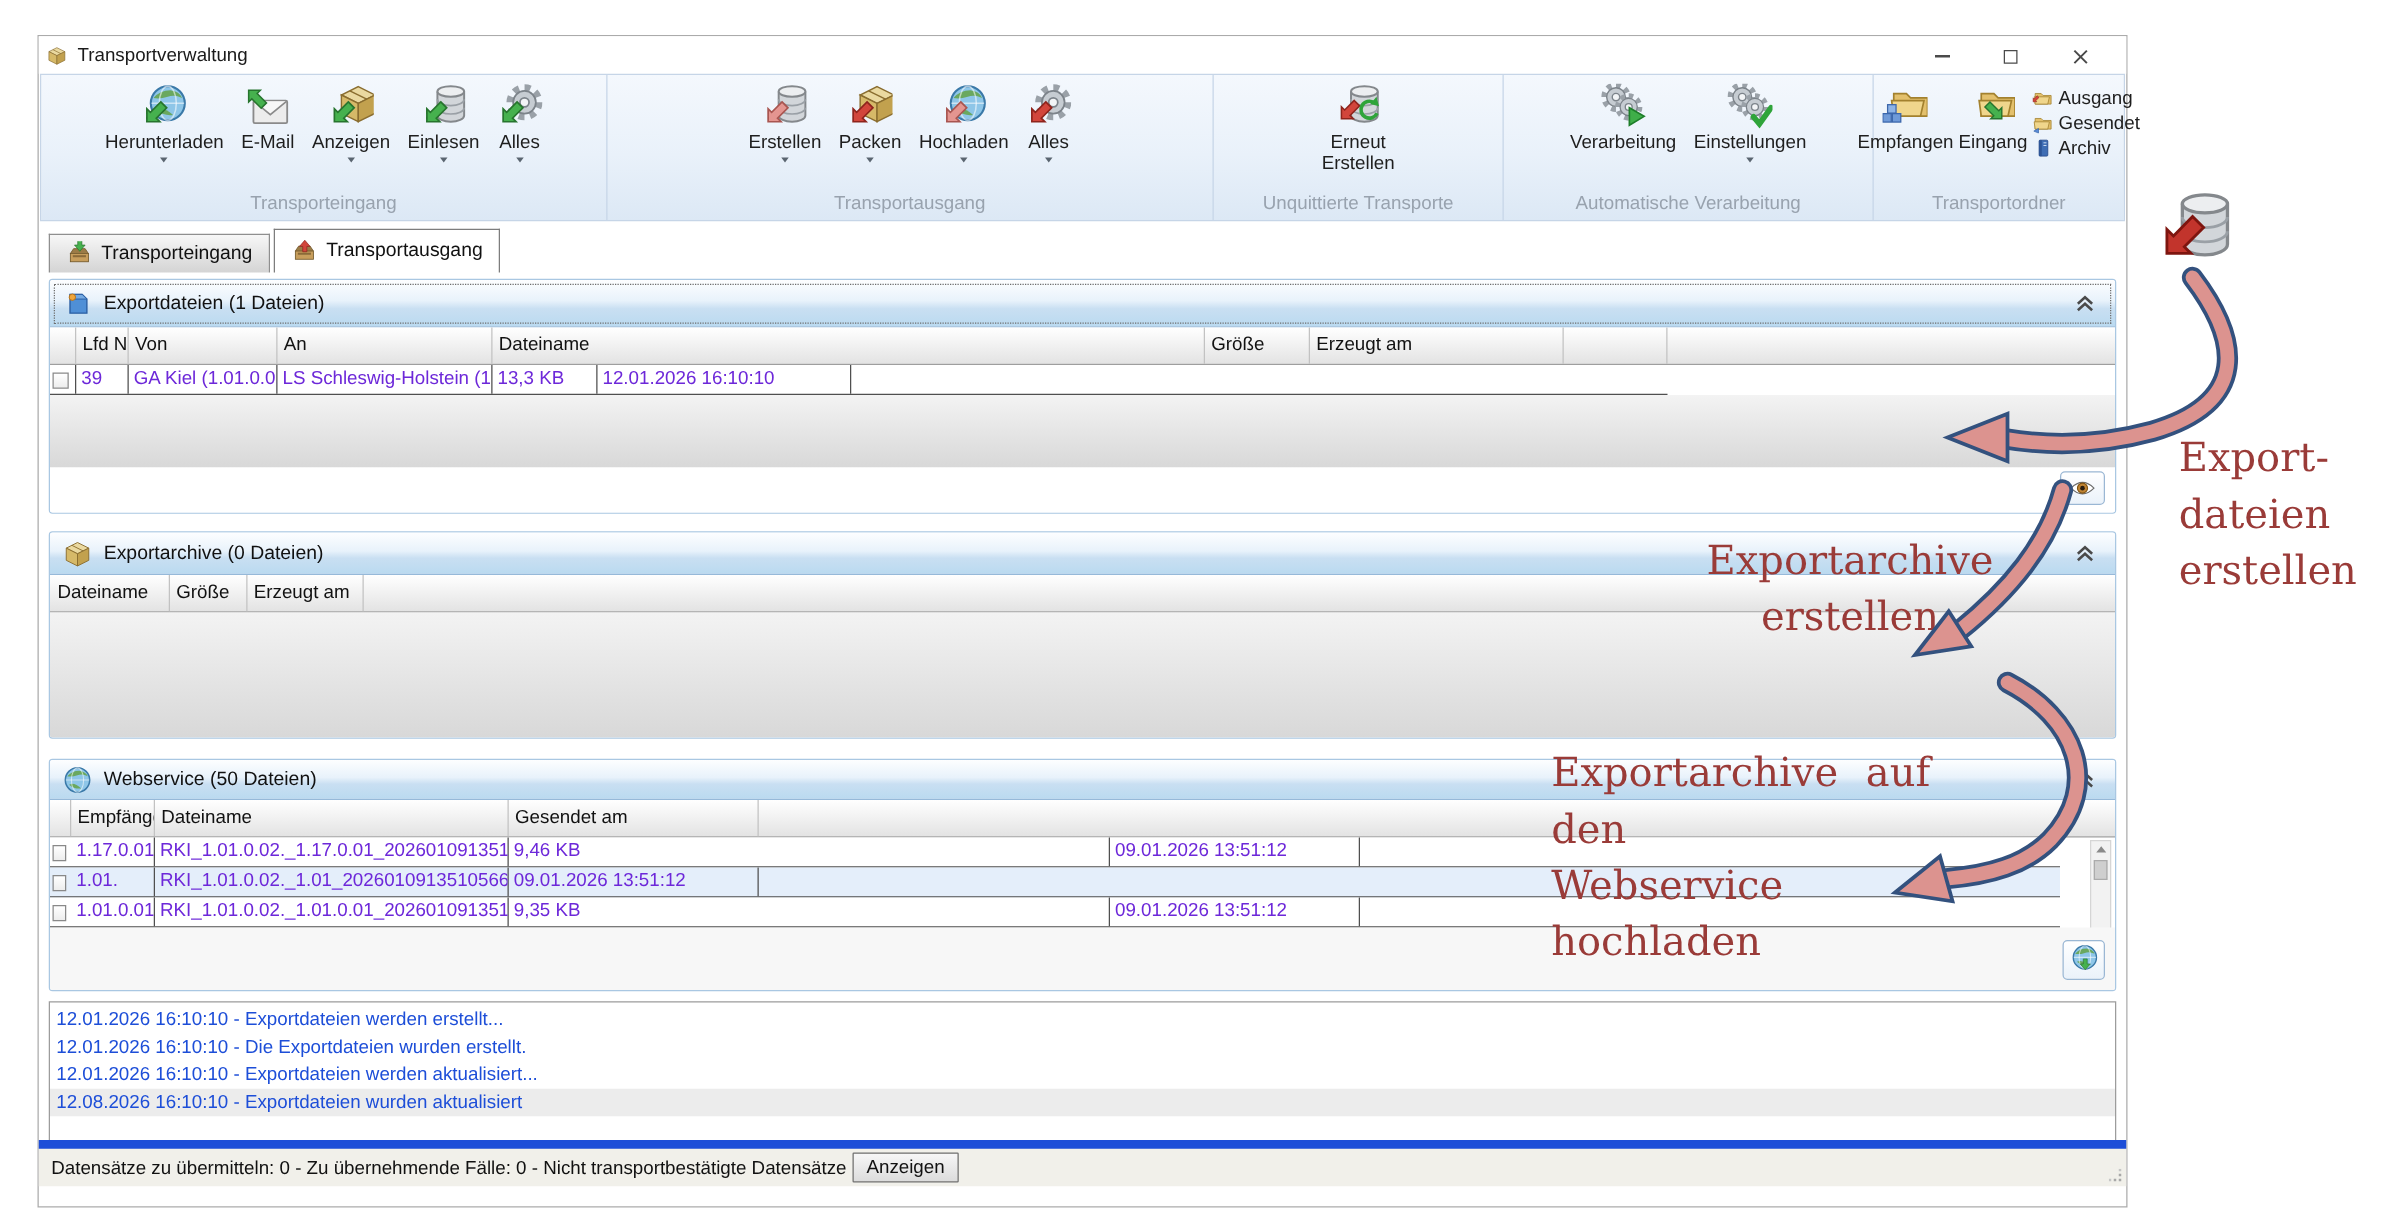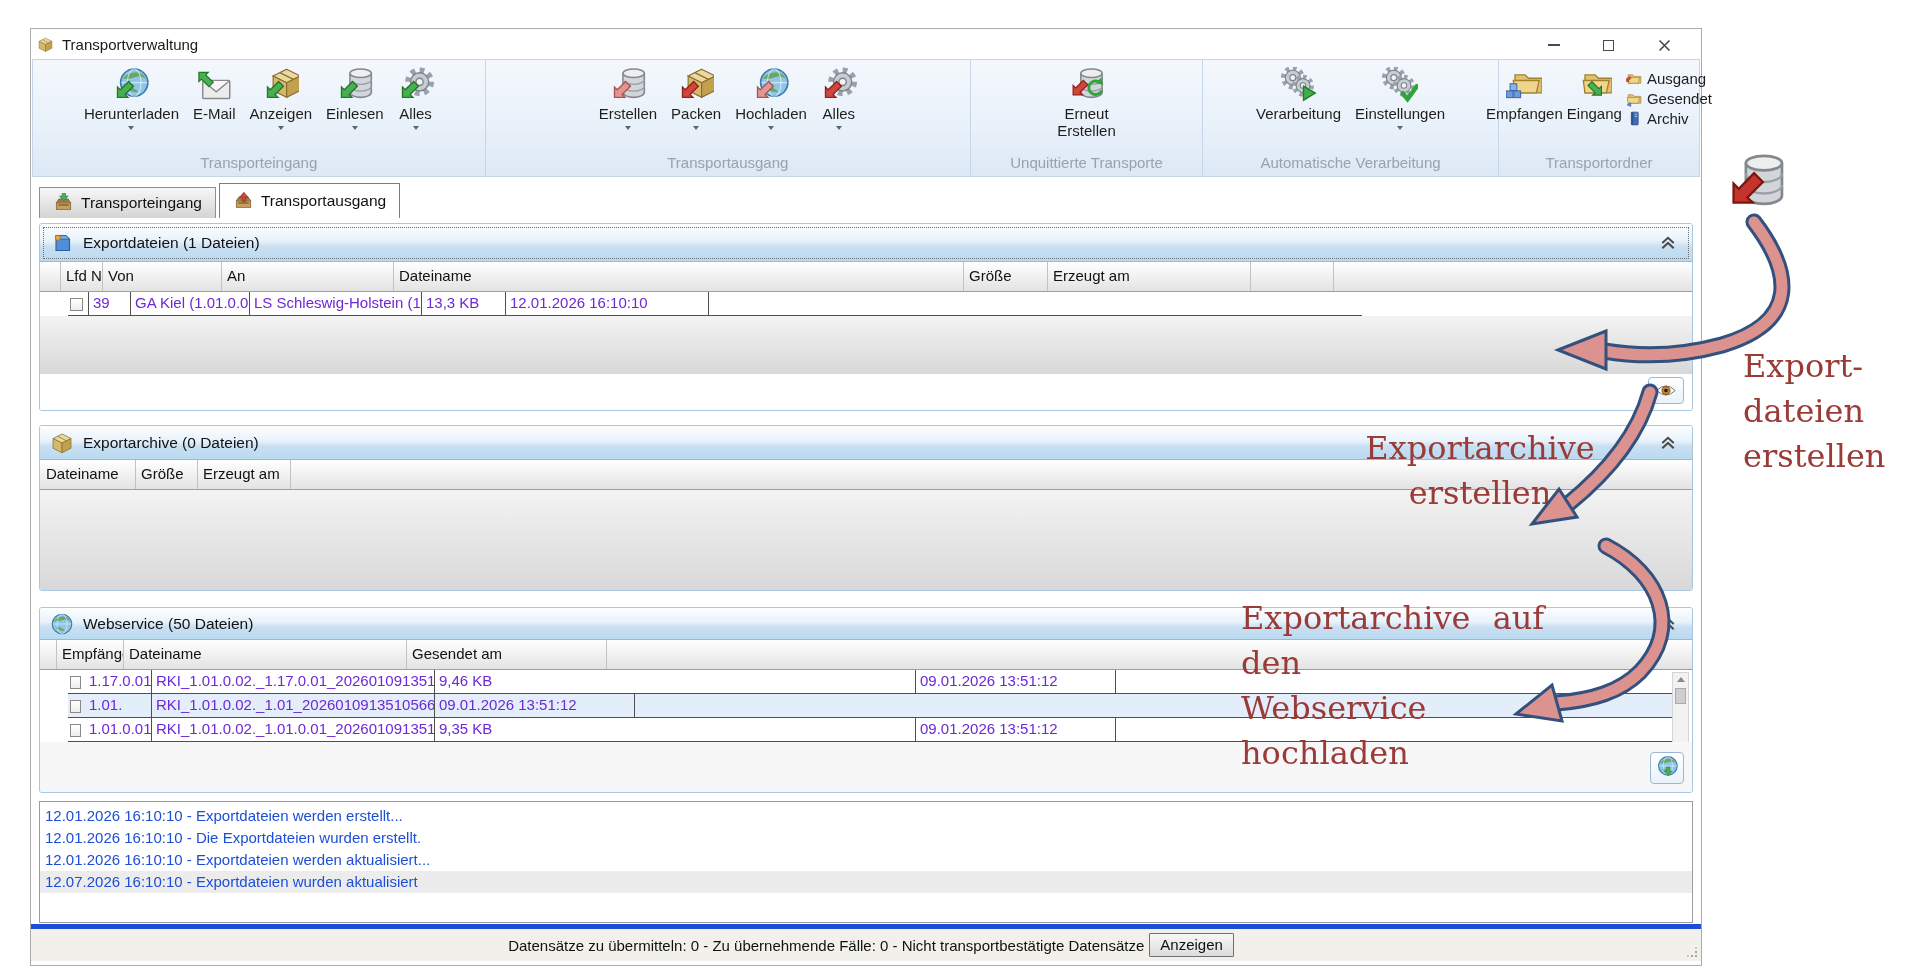--- a/index.html
+++ b/index.html
@@ -31,21 +31,21 @@
   .rglabel{font-size:15px;color:#98a2ae;text-align:center;padding:0 4px 5px 4px;}
   .stack{display:flex;flex-direction:column;justify-content:flex-start;padding-top:7px;gap:3px;}
   .sbtn{display:flex;align-items:center;gap:4px;font-size:15px;color:#1e1e1e;padding:0 2px;white-space:nowrap;}
   
   .tabbar{position:absolute;left:8px;top:154px;height:35px;display:flex;align-items:flex-end;gap:3px;}
   .tab{display:flex;align-items:center;gap:7px;height:31px;padding:0 13px;font-size:15.5px;color:#111;
     border:1px solid #8f8f8f;border-bottom:none;background:linear-gradient(#f7f7f7,#d4d4d4);box-sizing:border-box;}
   .tab.active{height:35px;background:#ffffff;border-color:#7d7d7d;position:relative;z-index:2;}
   
   .panel{position:absolute;left:8px;width:1654px;background:#ffffff;border:1px solid #a9c7e2;
-    border-radius:3px;box-sizing:border-box;overflow:hidden;padding-left:28px;}
+    border-radius:3px;box-sizing:border-box;overflow:hidden;}
   .phead{position:absolute;left:0;top:0;width:100%;display:flex;align-items:center;
     background:linear-gradient(180deg,#fdfeff 0%,#e8f2fb 45%,#c9dff2 62%,#badaf0 100%);
     border-bottom:1px solid #96b9d9;box-sizing:border-box;}
   .phead.focused{outline:1px dotted #6d6d6d;outline-offset:-4px;}
   .ptitle{font-size:15.5px;color:#111;margin-left:9px;}
   .picon{margin-left:10px;width:24px;height:24px;}
   .chev{position:absolute;right:12px;width:24px;height:18px;display:flex;align-items:center;justify-content:center;}
   .colhead{position:absolute;left:0;width:100%;display:flex;background:linear-gradient(#ffffff,#e3e3e3);
     border-bottom:1px solid #9e9e9e;box-sizing:border-box;}
   .hc{font-size:15px;color:#111;padding:5px 5px 0 5px;border-right:1px solid #c2c2c2;box-sizing:border-box;
@@ -66,22 +66,22 @@
   .sbar{position:absolute;width:17px;background:#f2f2f2;border:1px solid #d5d5d5;box-sizing:border-box;}
   .sbtnbox{position:absolute;left:0;width:100%;height:13px;display:flex;align-items:center;justify-content:center;}
   .tri-up{width:0;height:0;border-left:4px solid transparent;border-right:4px solid transparent;border-bottom:5px solid #8a8a8a;}
   .tri-dn{width:0;height:0;border-left:4px solid transparent;border-right:4px solid transparent;border-top:5px solid #8a8a8a;}
   .thumb{position:absolute;left:2px;width:11px;height:16px;background:#cfcfcf;border:1px solid #ababab;box-sizing:border-box;}
   
   .logbox{position:absolute;left:8px;top:772px;width:1654px;height:122px;background:#fff;
     border:1px solid #9c9c9c;box-sizing:border-box;overflow:hidden;}
   .logline{font-size:15px;color:#1d4ed8;line-height:22px;padding-left:5px;white-space:nowrap;}
   .logline.alt{background:#ececec;}
-  .statusbar{position:absolute;left:0;bottom:4px;width:100%;height:37px;background:#f1f0ea;
-    border-top:5px solid #1d4ed8;box-sizing:border-box;display:flex;align-items:center;justify-content:center;}
+  .statusbar{position:absolute;left:0;bottom:16px;width:100%;height:37px;background:#f1f0ea;
+    border-top:7px solid #1d4ed8;box-sizing:border-box;display:flex;align-items:center;}
   .statusbar .stx{font-size:15px;color:#111;margin-left:10px;white-space:nowrap;}
   .btn{font-size:15px;color:#111;margin-left:5px;padding:2px 10px 3px 10px;border:1px solid #6f6f6f;
     background:linear-gradient(#f7f7f7,#dcdcdc);border-radius:1px;}
   .grip{position:absolute;right:2px;bottom:2px;}
   
   .note{position:absolute;font-family:"DejaVu Serif",serif;color:#9a3b38;font-size:32px;line-height:45px;z-index:25;}
   .note span{display:block;}
   .overlay{position:absolute;left:0;top:0;width:1911px;height:969px;pointer-events:none;z-index:30;}
   .floatico{position:absolute;left:1726px;top:146px;width:64px;height:66px;z-index:30;}
   
@@ -495,21 +495,21 @@
           <use href="#i-globe" transform="translate(2,-2) scale(0.95)"></use>
           <use href="#a-dn" class="ag" transform="translate(8,13) scale(0.6)"></use>
         </svg>
     </div>
   </div>
 
   <div class="logbox">
     <div class="logline" style="margin-top:3px">12.01.2026 16:10:10 - Exportdateien werden erstellt...</div>
     <div class="logline">12.01.2026 16:10:10 - Die Exportdateien wurden erstellt.</div>
     <div class="logline">12.01.2026 16:10:10 - Exportdateien werden aktualisiert...</div>
-    <div class="logline alt">12.07.2026 16:10:10 - Exportdateien wurden aktualisiert</div>
+    <div class="logline alt">12.08.2026 16:10:10 - Exportdateien wurden aktualisiert</div>
   </div>
 
   <div class="statusbar">
     <span class="stx">Datensätze zu übermitteln: 0 - Zu übernehmende Fälle: 0 - Nicht transportbestätigte Datensätze</span>
     <button class="btn">Anzeigen</button>
     <svg class="grip" width="12" height="12" viewBox="0 0 12 12">
       <rect x="8" y="8" width="2" height="2" fill="#a8a8a8"></rect>
         <rect x="8" y="4" width="2" height="2" fill="#a8a8a8"></rect>
       <rect x="4" y="8" width="2" height="2" fill="#a8a8a8"></rect>
         <rect x="8" y="0" width="2" height="2" fill="#c5c5c5"></rect>

